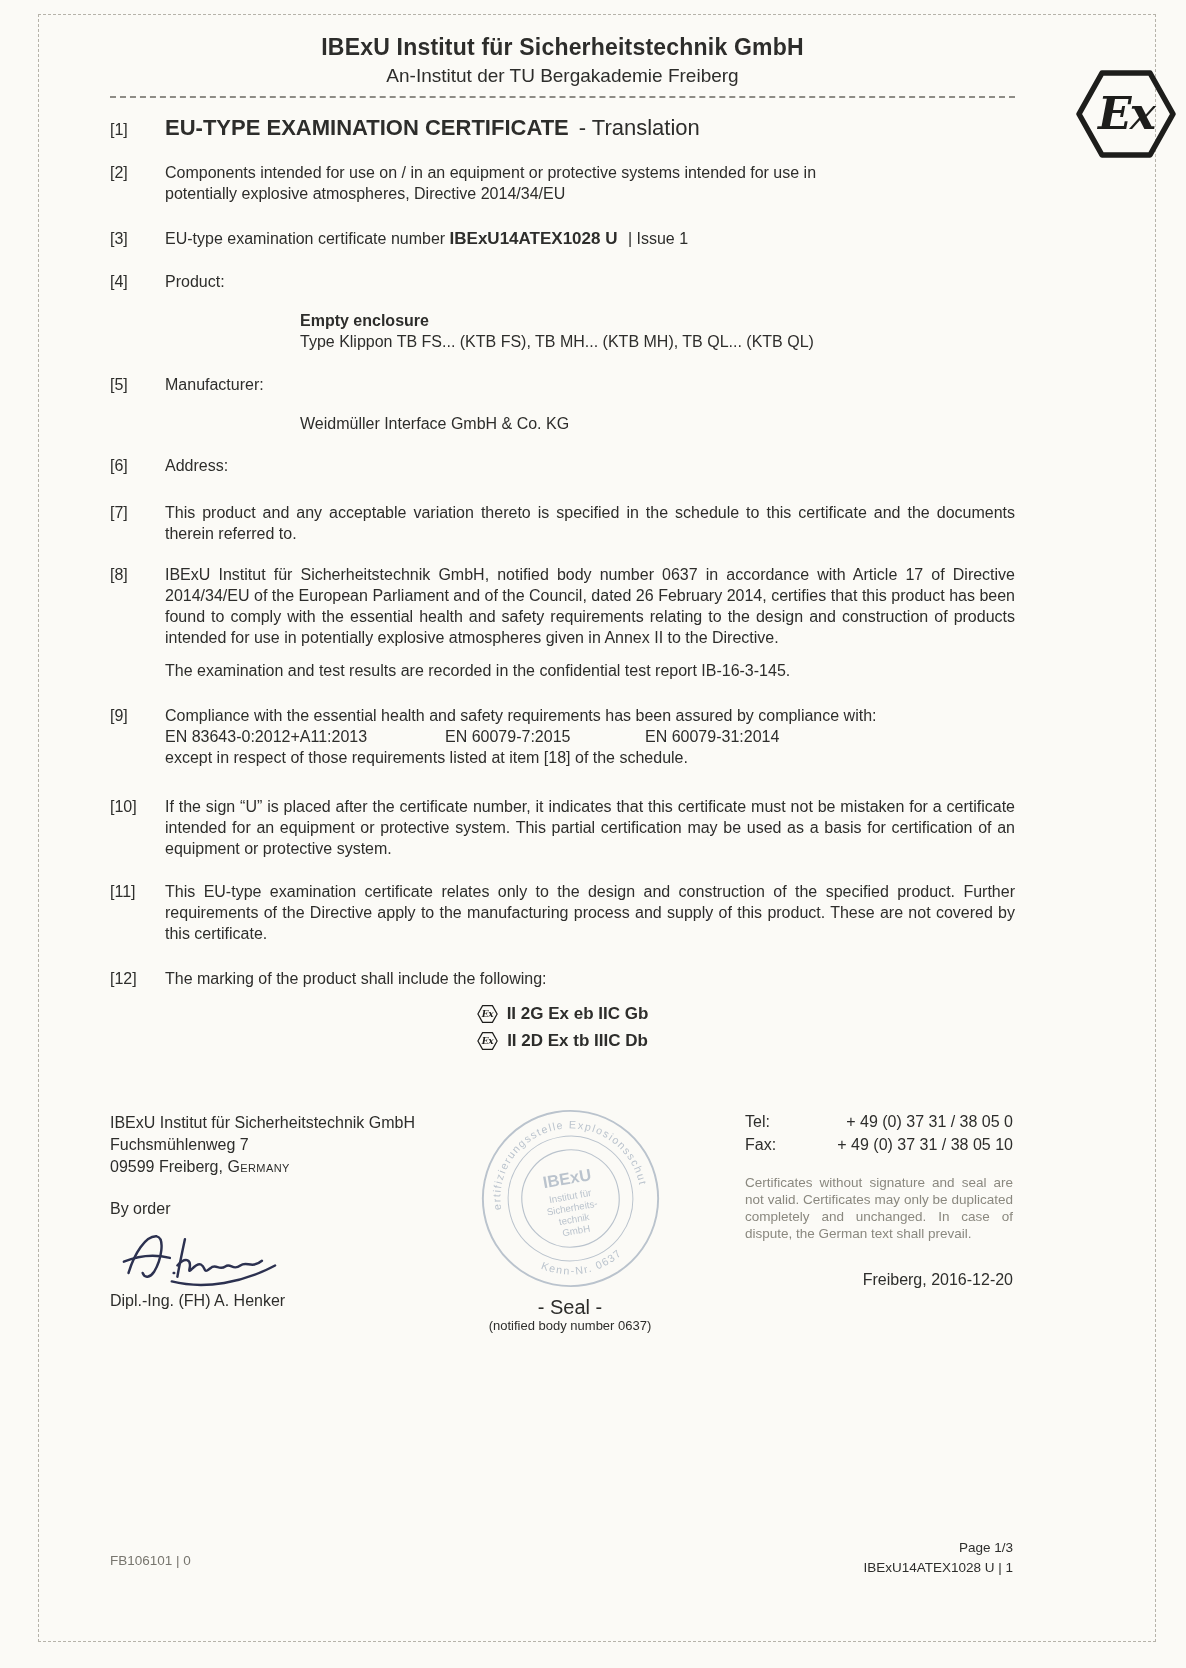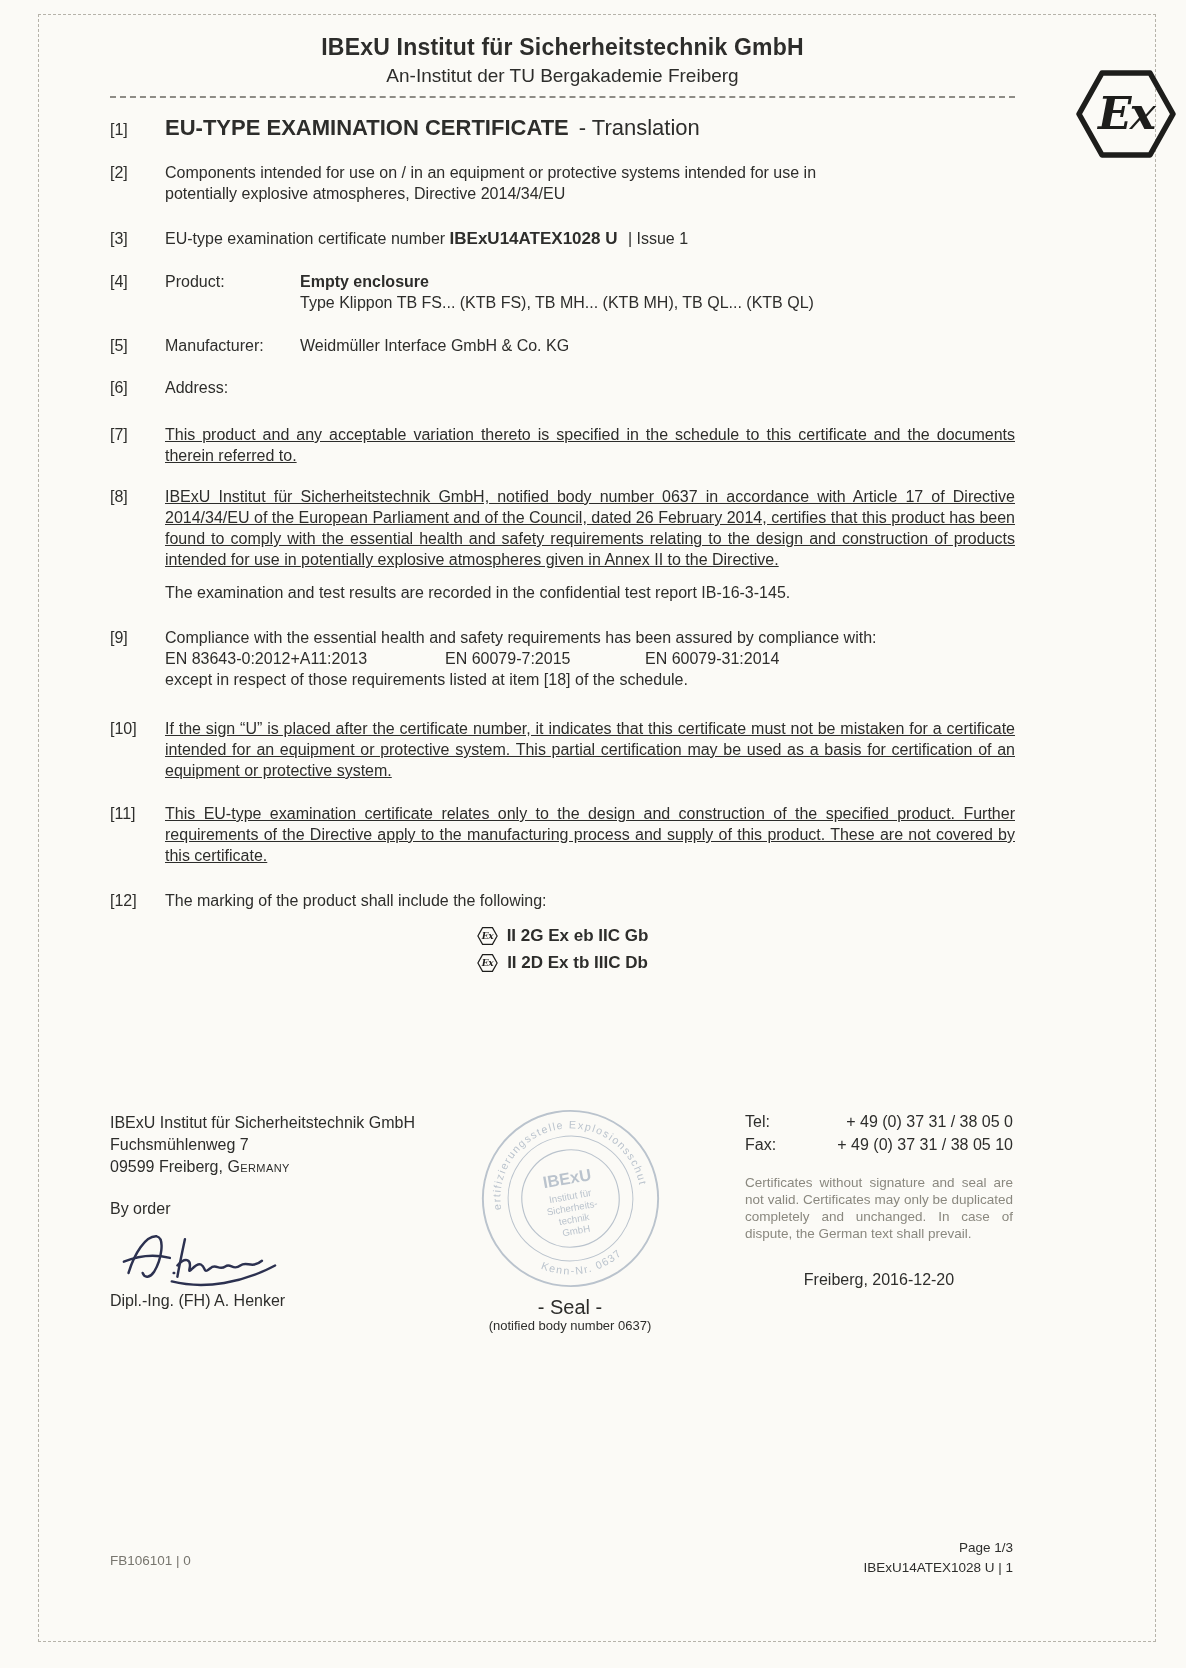--- a/index.html
+++ b/index.html
@@ -21,39 +21,39 @@
   .inner { position:absolute; left:110px; top:34px; width:905px; }
 
   .hdr-title { text-align:center; font-size:23px; font-weight:bold; letter-spacing:.2px; line-height:26px; }
   .hdr-sub   { text-align:center; font-size:19px; margin-top:4px; line-height:24px; }
   .hdr-rule  { border-top:2px dashed #8e8c86; margin-top:8px; }
 
   .content { margin-top:16px; font-size:16px; line-height:21px; }
   .item { display:flex; align-items:baseline; }
   .item-num { width:55px; flex:none; font-size:16px; }
   .item-body { flex:1; min-width:0; }
-  .justify { text-align:justify;text-decoration:underline; }
+  .justify { text-align:justify; }
 
   .i1 { margin-bottom:20px; }
   .i1 .item-body { font-size:22px; line-height:28px; font-weight:bold; }
   .i1 .title-suffix { font-weight:normal; margin-left:10px; }
 
   .i2 { margin-bottom:24px; }
   .i2 .item-body { max-width:652px; }
 
   .i3 { margin-bottom:22px; }
   .cert-number { font-weight:bold; font-size:17px; }
   .issue { margin-left:6px; }
 
   .i4 { margin-bottom:22px; }
   .i5 { margin-bottom:21px; }
   .i6 { margin-bottom:26px; }
   .kv { display:flex; }
   .kv-label { width:135px; flex:none; }
-  .kv-value { flex:1; }
+  .kv-value { flex:1;margin-top:39px; }
   .bold { font-weight:bold; }
   .smallcaps { font-variant:small-caps; letter-spacing:.4px; }
 
   .i7 { margin-bottom:20px; }
   .i8 { margin-bottom:24px; }
   .i8 .para2 { margin-top:12px; }
   .i9 { margin-bottom:28px; }
   .standards { display:flex; }
   .std-1 { width:280px; flex:none; }
   .std-2 { width:200px; flex:none; }
@@ -84,21 +84,21 @@
   .seal-center-big { font-size:17px; font-weight:bold; fill:currentColor; }
   .seal-center { font-size:10px; fill:currentColor; }
   .seal-label { color:#2d2d2b; font-size:20px; line-height:20px; margin-top:2px; }
   .seal-note { color:#2d2d2b; font-size:13px; line-height:18px; }
 
   .footer-right { position:absolute; left:745px; top:1110px; width:268px; font-size:16px; line-height:23px; }
   .contact-row { display:flex; }
   .contact-label { width:52px; flex:none; }
   .contact-value { flex:1; text-align:right; }
   .disclaimer { margin-top:18px; font-size:13.5px; line-height:17px; color:#8a887f; text-align:justify; }
-  .place-date { margin-top:26px; text-align:center; }
+  .place-date { margin-top:26px; text-align:right; }
 
   .bottom-left { position:absolute; left:110px; top:1553px; font-size:13.5px; color:#77756e; }
   .bottom-right { position:absolute; right:173px; top:1538px; text-align:right; font-size:13.5px; line-height:20px; }
 </style>
 </head>
 <body>
 
 <div class="page">
   <div class="scan-border"></div>
 

